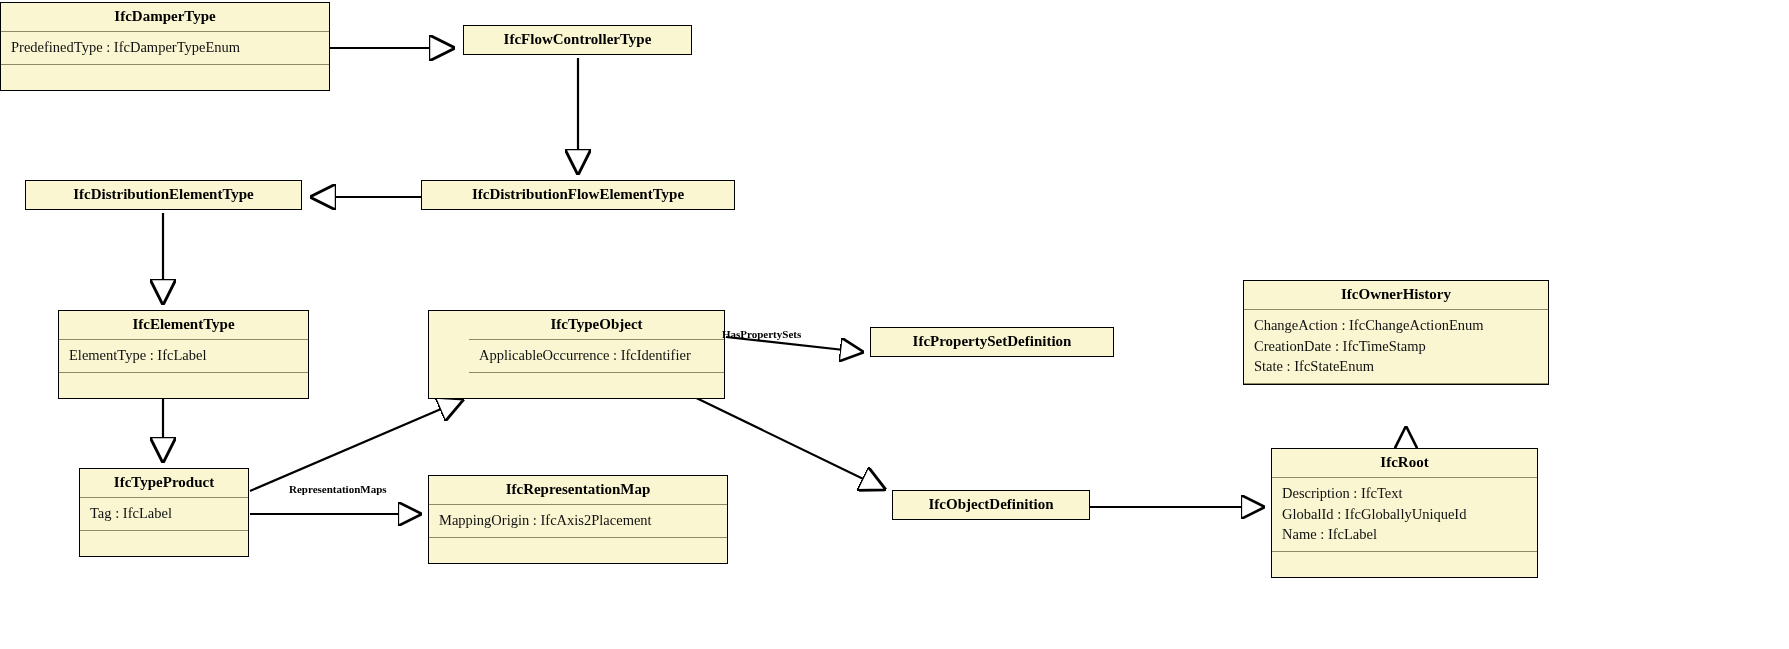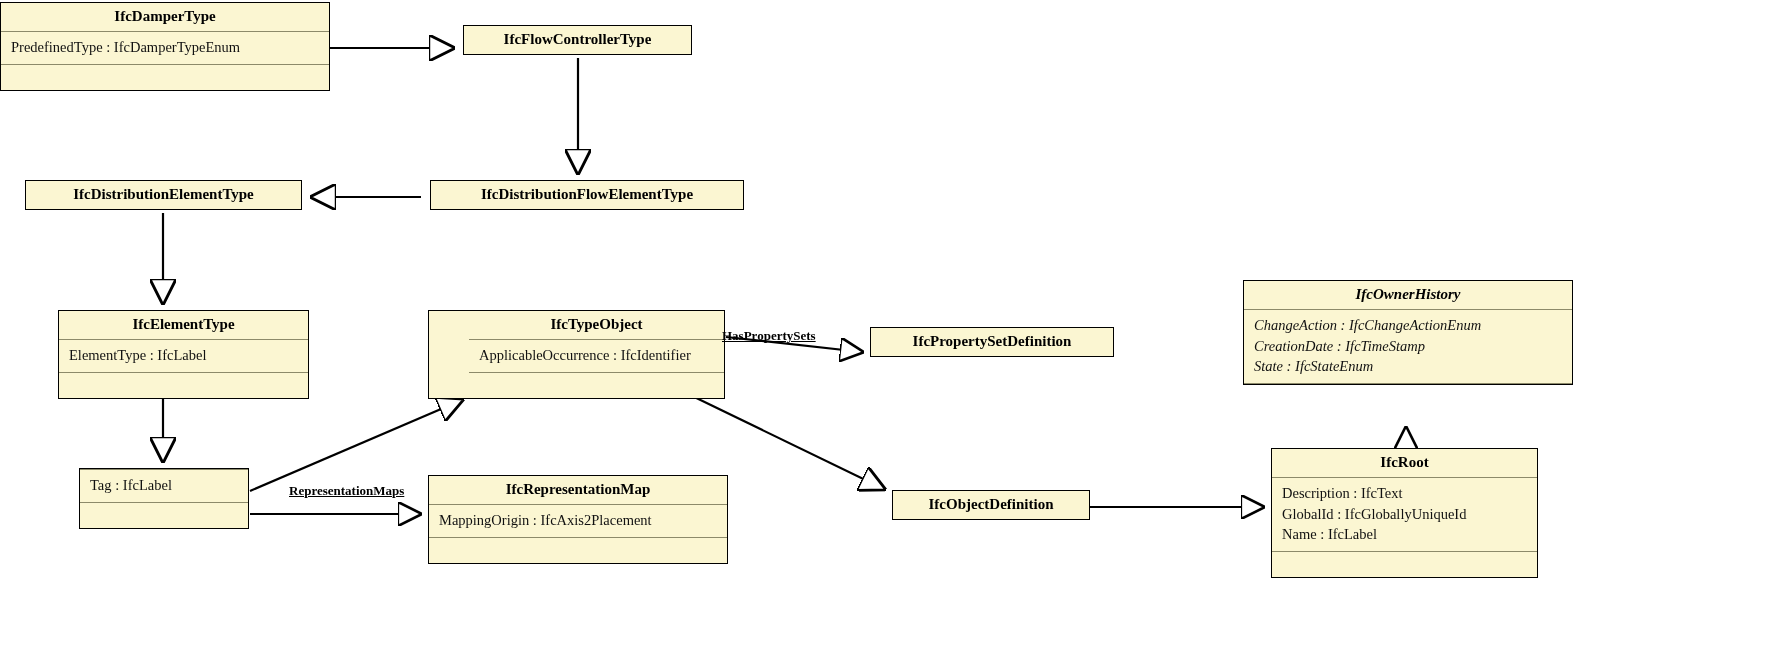--- a/index.html
+++ b/index.html
@@ -8,22 +8,22 @@
   .cls{position:absolute;box-sizing:border-box;border:1.5px solid #000;
        background:#fbf6d2;}
   .cls .hdr{text-align:center;font-weight:bold;font-size:15px;color:#000;
             padding:5px 8px 6px 8px;line-height:1.15;white-space:nowrap;}
   .cls .sep{height:0;border-top:1.5px solid #8c8a6a;}
   .cls .attrs{padding:5px 8px 6px 10px;font-size:14.5px;line-height:1.42;color:#111;}
   .cls .attrs div{white-space:nowrap;}
   .cls .empty{height:14px;}
   .cls .footc{text-align:center;font-size:14px;padding:2px 6px 3px 6px;color:#111;white-space:nowrap;}
   svg.edges{position:absolute;left:0;top:0;width:1789px;height:649px;overflow:visible;}
-  .elabel{position:absolute;font-size:13px;font-weight:bold;color:#000;
-          white-space:nowrap;font-family:"Liberation Serif","DejaVu Serif",serif;text-decoration:underline;}
+  .elabel{position:absolute;font-size:11px;font-weight:bold;color:#000;
+          white-space:nowrap;font-family:"Liberation Serif","DejaVu Serif",serif;}
 </style>
 </head>
 <body>
 
 <div id="stage">
 
   <svg class="edges" xmlns="http://www.w3.org/2000/svg">
     <defs>
       <marker id="hollowTri" viewBox="0 0 12 12" refX="11" refY="6" markerWidth="12" markerHeight="12" orient="auto-start-reverse">
         <path d="M0,0 L12,6 L0,12 z" fill="#ffffff" stroke="#000000" stroke-width="1.3"></path>
@@ -89,21 +89,21 @@
   </div>
 
   <div class="cls" style="left:463px;top:25px;width:229px;">
     <div class="hdr">IfcFlowControllerType</div>
   </div>
 
   <div class="cls" style="left:25px;top:180px;width:277px;">
     <div class="hdr">IfcDistributionElementType</div>
   </div>
 
-  <div class="cls" style="left:421px;top:180px;width:314px;margin-left:9px;">
+  <div class="cls" style="left:421px;top:180px;width:314px;">
     <div class="hdr">IfcDistributionFlowElementType</div>
   </div>
 
   <div class="cls" style="left:58px;top:310px;width:251px;">
     <div class="hdr">IfcElementType</div>
     <div class="sep"></div>
     <div class="attrs">
       <div>ElementType : IfcLabel</div>
     </div>
     <div class="sep"></div>
@@ -117,32 +117,33 @@
       <div>ApplicableOccurrence : IfcIdentifier</div>
     </div>
     <div class="sep"></div>
     <div class="attrs empty"></div>
   </div>
 
   <div class="cls" style="left:870px;top:327px;width:244px;">
     <div class="hdr">IfcPropertySetDefinition</div>
   </div>
 
-  <div class="cls" style="left:1243px;top:280px;width:330px;font-style:italic;">
+  <div class="cls" style="left:1243px;top:280px;width:306px;">
     <div class="hdr">IfcOwnerHistory</div>
     <div class="sep"></div>
     <div class="attrs">
       <div>ChangeAction : IfcChangeActionEnum</div>
       <div>CreationDate : IfcTimeStamp</div>
       <div>State : IfcStateEnum</div>
     </div>
     <div class="sep"></div>
   </div>
 
   <div class="cls" style="left:79px;top:468px;width:170px;">
+    <div class="hdr">IfcTypeProduct</div>
     <div class="sep"></div>
     <div class="attrs">
       <div>Tag : IfcLabel</div>
     </div>
     <div class="sep"></div>
     <div class="attrs empty"></div>
   </div>
 
   <div class="cls" style="left:428px;top:468px;width:300px;margin-top:7px;">
     <div class="hdr">IfcRepresentationMap</div>

